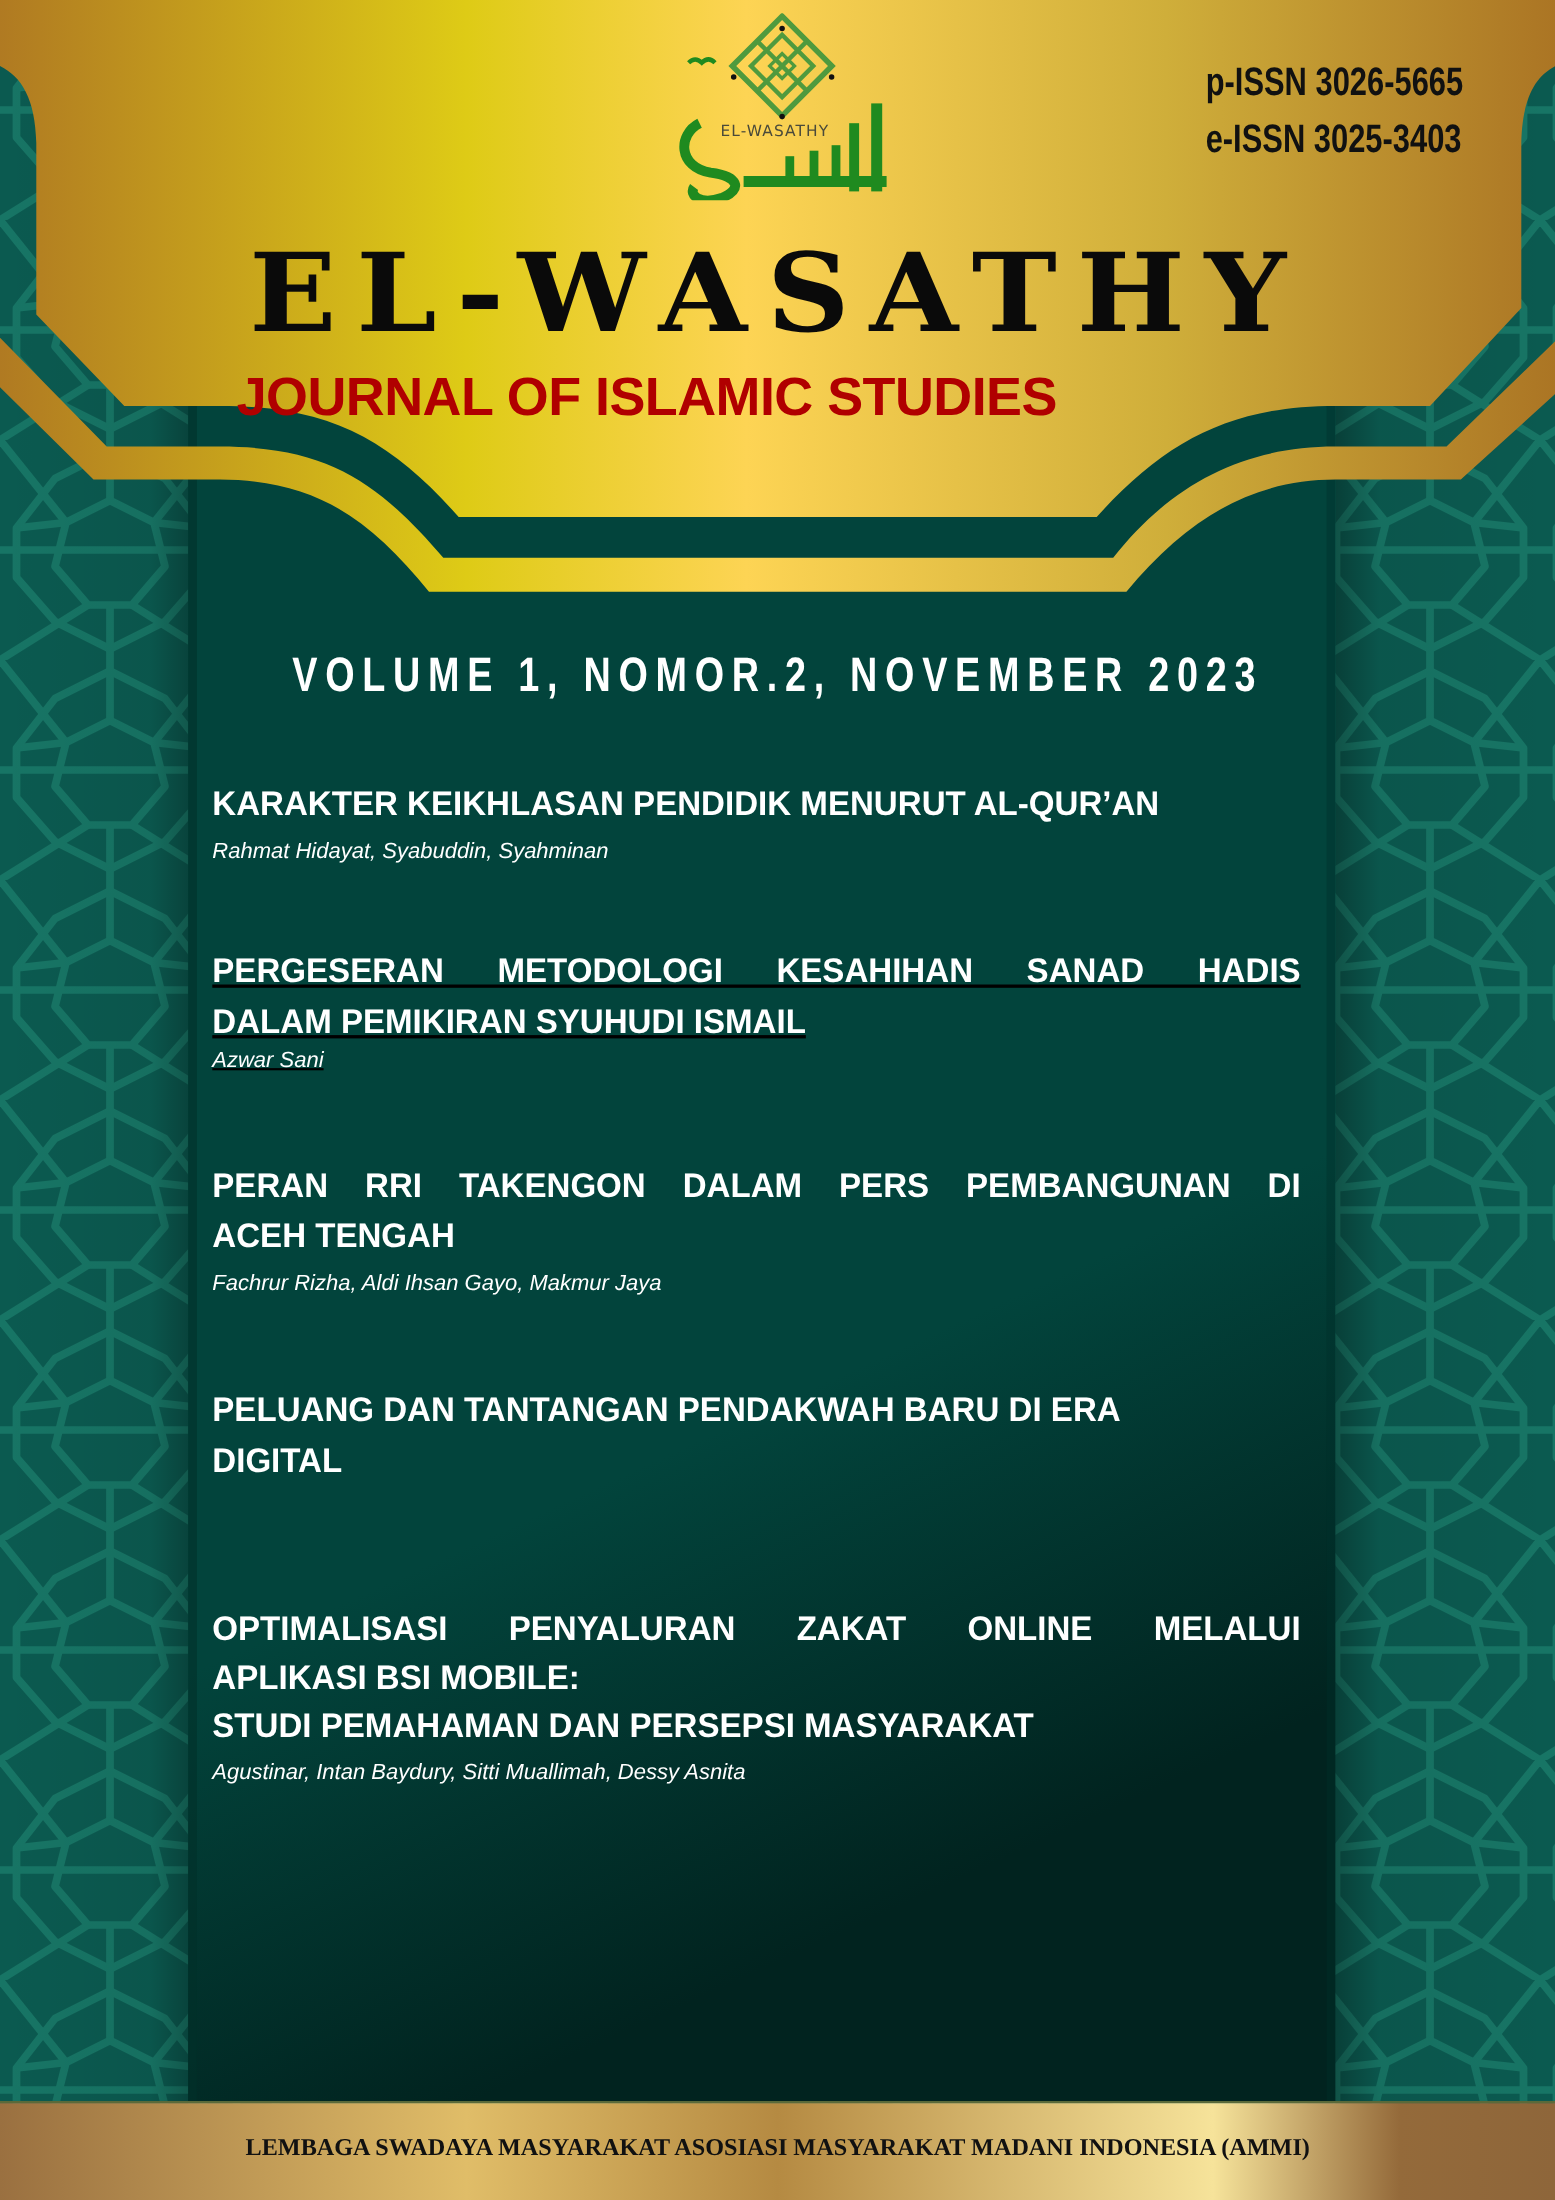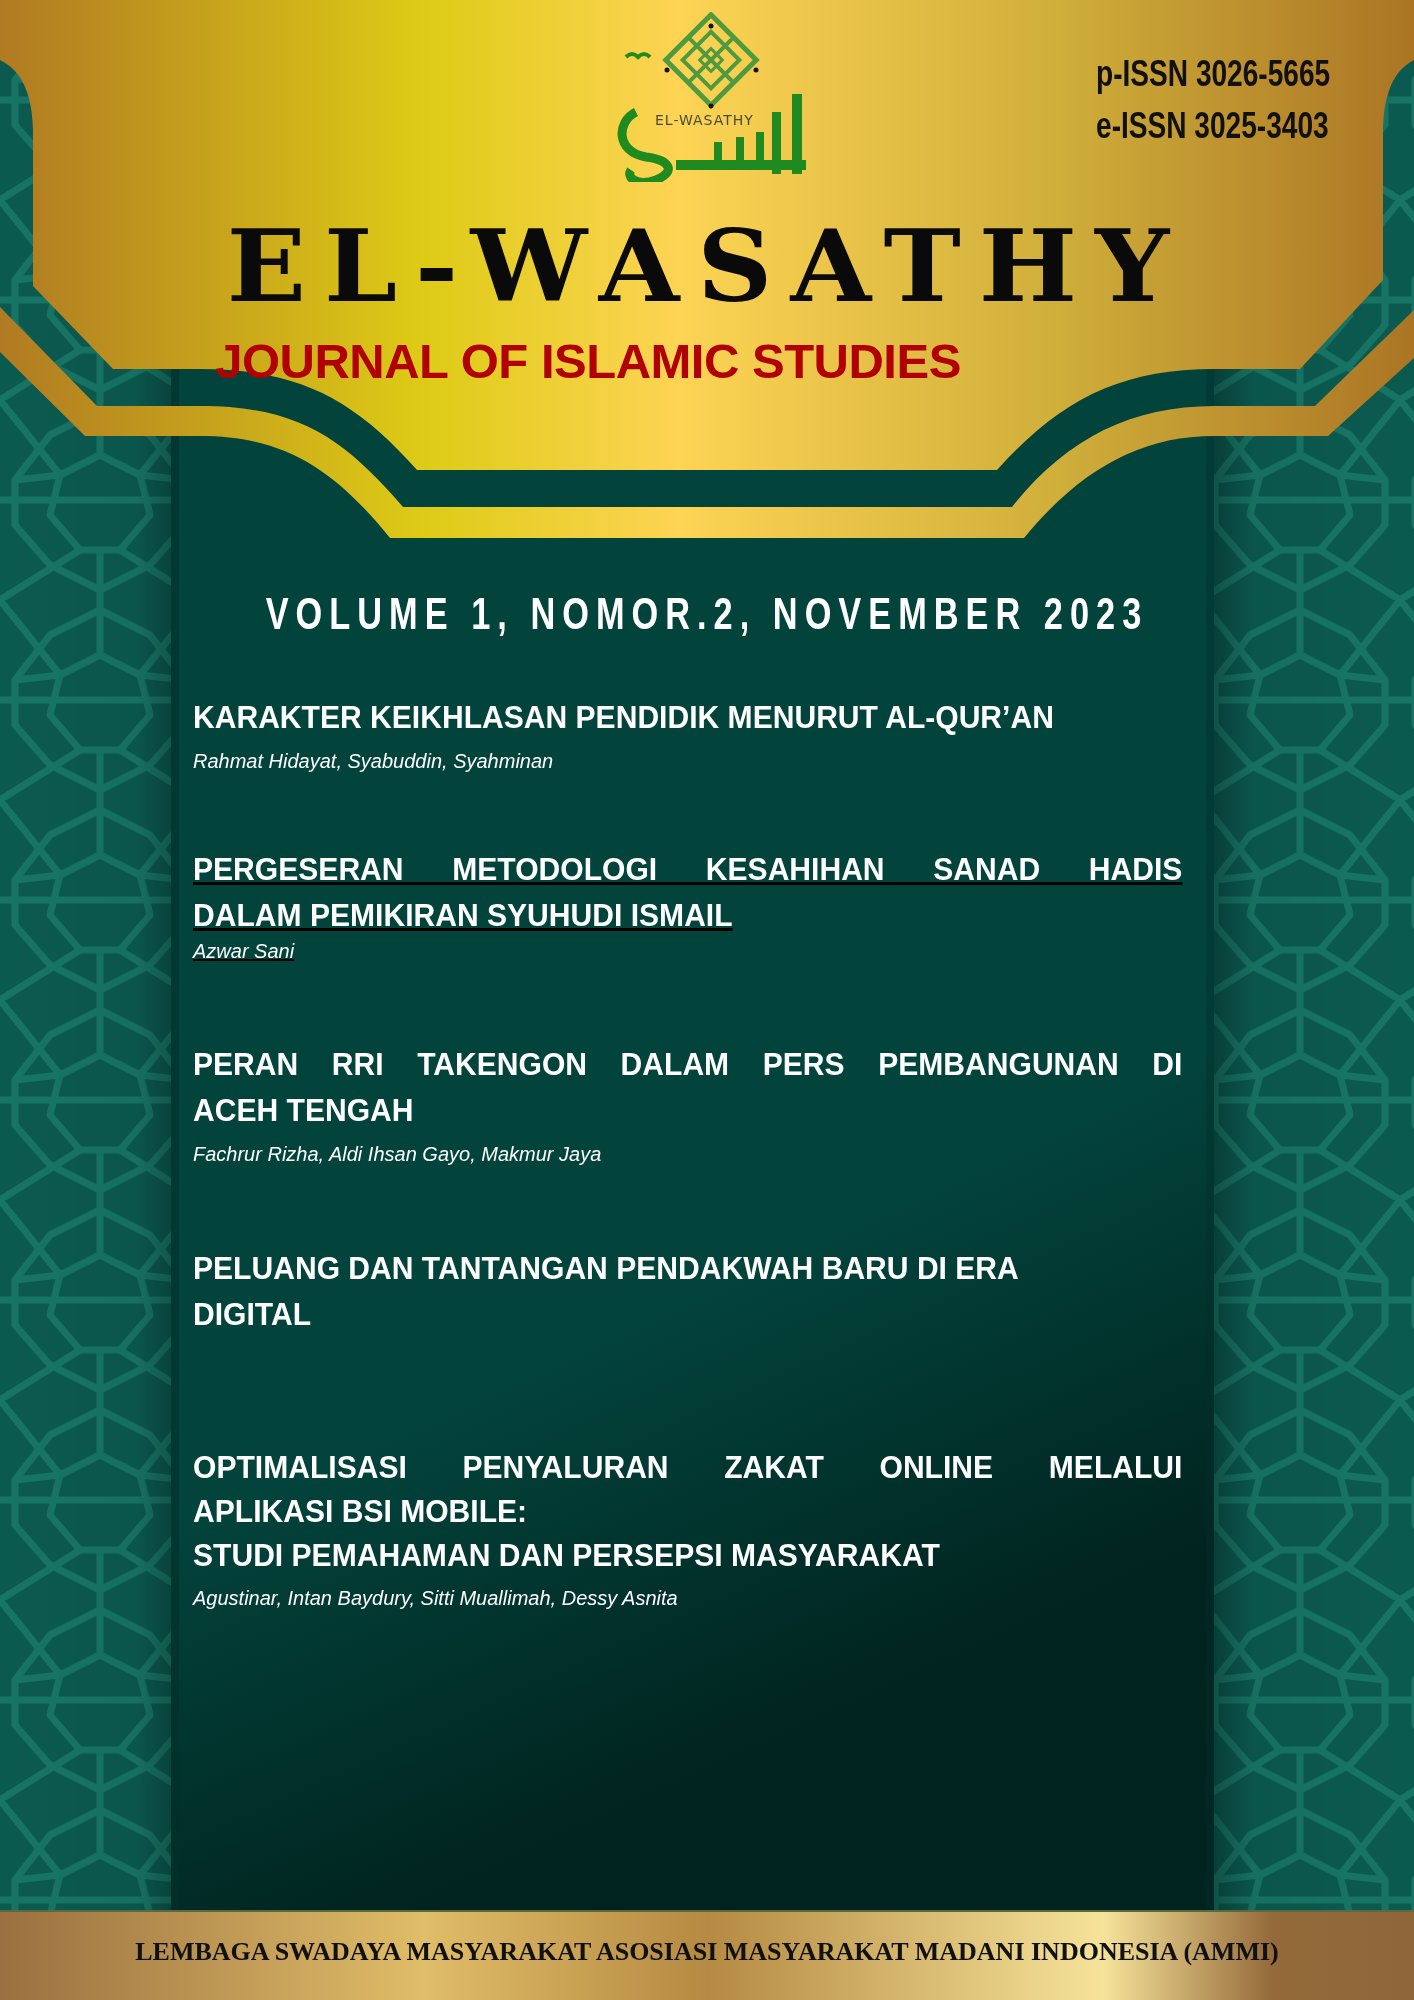--- a/index.html
+++ b/index.html
@@ -6,27 +6,27 @@
   body { width: 1414px; height: 2000px; position: relative; overflow: hidden; background: #0b5a4f; font-family: "Liberation Sans", sans-serif; }
   .layer { position: absolute; left: 0; top: 0; width: 1414px; height: 2000px; }
   svg.layer { display: block; }
   .isssn { position: absolute; right: 84px; top: 48px; text-align: left; font-family: "Liberation Sans", sans-serif; font-weight: 700; font-size: 36px; line-height: 52px; color: #111; transform: scaleX(0.78); transform-origin: right top; letter-spacing: 0px; }
   .brand-title { position: absolute; left: 0; width: 1414px; top: 212px; text-align: center; font-family: "DejaVu Serif", serif; font-weight: 900; font-size: 104px; line-height: 110px; letter-spacing: 18px; color: #0a0a0a; transform: scaleY(0.95); }
   .subtitle { position: absolute; left: 0; width: 1176px; top: 333px; text-align: center; font-family: "Liberation Sans", sans-serif; font-weight: 700; font-size: 49px; line-height: 56px; color: #b00000; letter-spacing: -0.5px; }
   .logo { position: absolute; left: 596px; top: 12px; width: 222px; height: 170px; }
   .logo-text { position: absolute; left: 655px; top: 112px; font-family: "DejaVu Sans", sans-serif; font-size: 14px; color: #4a4a3a; letter-spacing: 1px; }
   .volume { position: absolute; left: 0; width: 1414px; top: 588px; text-align: center; color: #fff; font-family: "Liberation Sans", sans-serif; font-weight: 700; font-size: 44px; line-height: 52px; letter-spacing: 9px; transform: scaleX(0.78); transform-origin: center top; }
   .articles { position: absolute; left: 193px; width: 1020px; top: 0; }
-  .article { position: absolute; left: 0; width: 1020px; }
+  .article { position: absolute; left: 0; width: 1020px; margin-top: 13px; }
   .art-title { color: #fff; font-family: "Liberation Sans", sans-serif; font-weight: 700; font-size: 31px; line-height: 46px; text-align: justify; text-align-last: left; transform: scaleX(0.97); transform-origin: left top; }
   .art-title .line-j { display: block; text-align: justify; text-align-last: justify; }
   .art-title .line-l { display: block; text-align: left; }
   .art-author { color: #fff; font-family: "Liberation Sans", sans-serif; font-style: italic; font-size: 20px; line-height: 40px; }
   .footer { position: absolute; left: 0; top: 1910px; width: 1414px; height: 90px; }
-  .footer-text { position: absolute; left: 0; width: 1414px; top: 1930px; text-align: center; font-family: "Liberation Serif", serif; font-weight: 700; font-size: 26px; line-height: 44px; color: #111; letter-spacing: 0px; transform: scaleX(1.0); }
+  .footer-text { position: absolute; left: 0; width: 1414px; top: 1930px; text-align: center; font-family: "Liberation Serif", serif; font-weight: 700; font-size: 22px; line-height: 44px; color: #111; letter-spacing: 0px; transform: scaleX(1.0); }
 </style>
 </head>
 <body>
 
 <svg class="layer" viewBox="0 0 1414 2000" xmlns="http://www.w3.org/2000/svg">
   <defs>
     <pattern id="geo" width="200" height="200" patternUnits="userSpaceOnUse">
       <rect width="200" height="200" fill="#0b5a50"></rect>
       <g fill="none" stroke="#177565" stroke-width="7" stroke-linejoin="round">
         <polygon points="100,10 150,35 185,80 185,125 150,165 100,190 50,165 15,125 15,80 50,35"></polygon>

